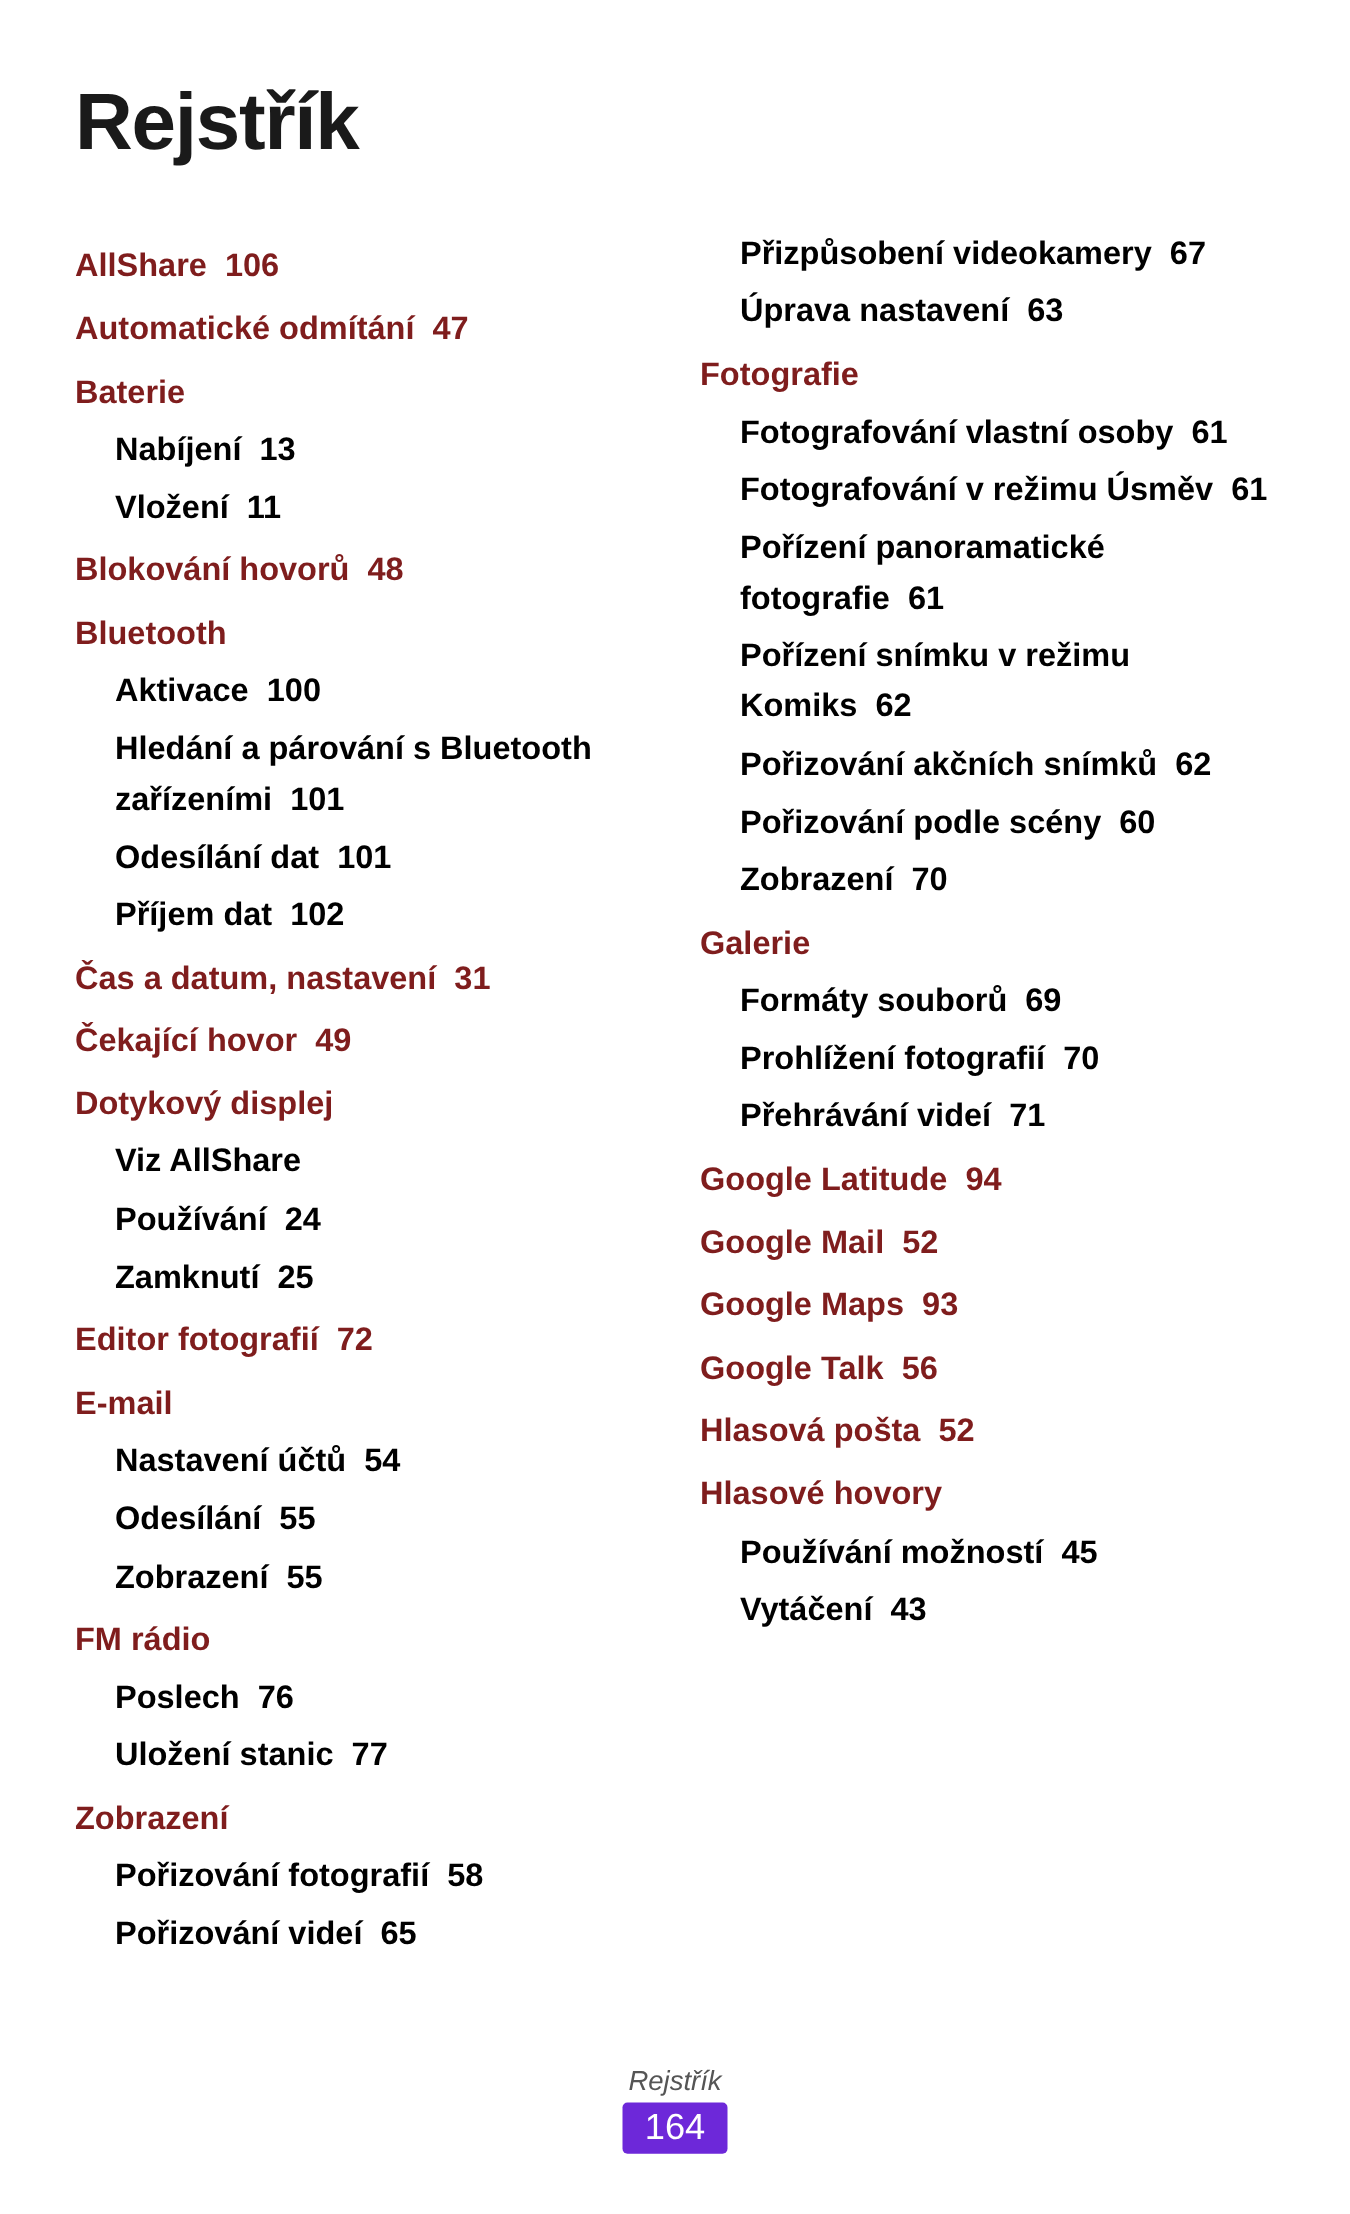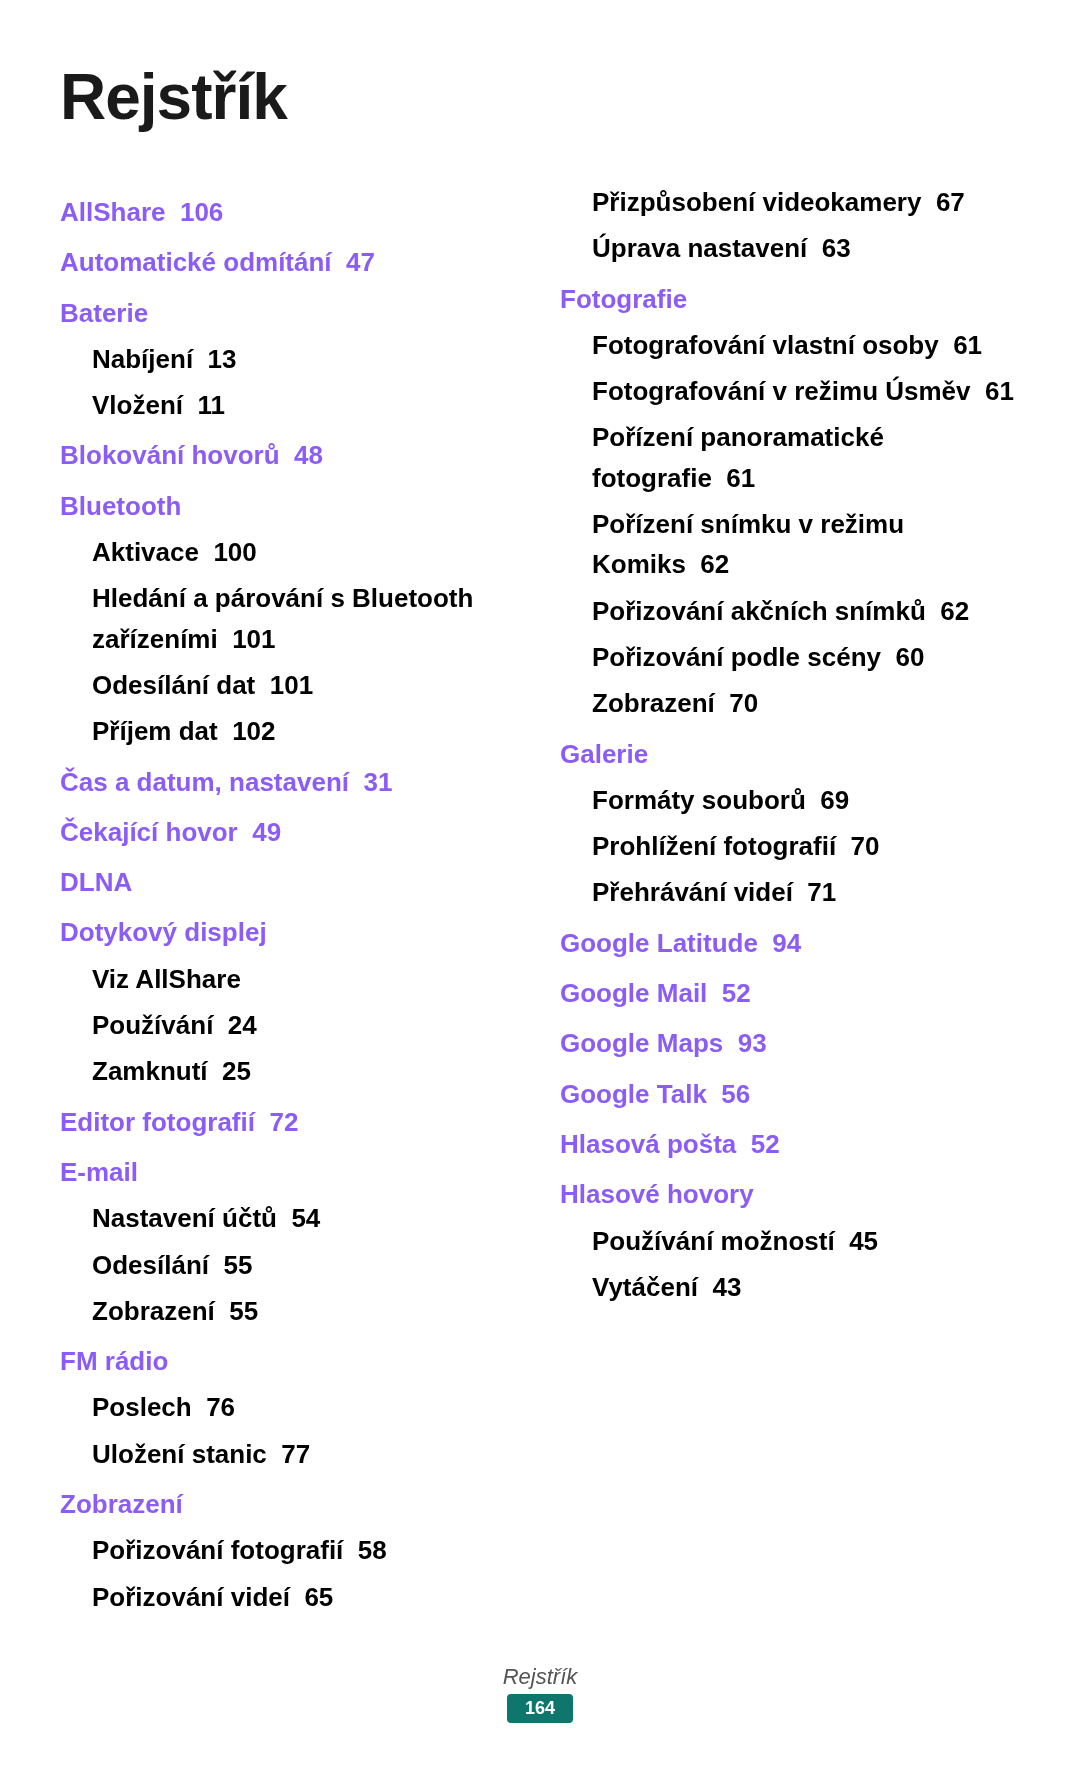--- a/index.html
+++ b/index.html
@@ -25,21 +25,21 @@
     .col {
       flex: 1;
       font-size: 26px;
       line-height: 1.55;
       color: #1a1a1a;
     }
     .entry {
       margin-bottom: 6px;
     }
     .entry-heading {
-      color: #8b5cf6;
+      color: #7f1d1d;
       font-weight: 700;
     }
     .sub-entry {
       padding-left: 32px;
       color: #000000;
       font-weight: 700;
     }
     .section-gap {
       margin-top: 10px;
     }
@@ -52,24 +52,24 @@
     }
     .footer-label {
       font-size: 22px;
       color: #555;
       font-style: italic;
       display: block;
       margin-bottom: 4px;
     }
     .footer-page {
       display: inline-block;
-      background: #0f766e;
+      background: #6d28d9;
       color: #fff;
-      font-size: 18px;
-      font-weight: bold;
+      font-size: 29px;
+      font-weight: normal;
       padding: 4px 18px;
       border-radius: 4px;
     }
   </style>
 </head>
 <body>
 
 <h1>Rejstřík</h1>
 
 <div class="columns">
@@ -80,21 +80,20 @@
       <div class="entry sub-entry">Nabíjení&nbsp;&nbsp;13</div>
       <div class="entry sub-entry">Vložení&nbsp;&nbsp;11</div>
       <div class="entry section-gap"><span class="entry-heading">Blokování hovorů&nbsp;&nbsp;48</span></div>
       <div class="entry section-gap"><span class="entry-heading">Bluetooth</span></div>
       <div class="entry sub-entry">Aktivace&nbsp;&nbsp;100</div>
       <div class="entry sub-entry">Hledání a párování s Bluetooth zařízeními&nbsp;&nbsp;101</div>
       <div class="entry sub-entry">Odesílání dat&nbsp;&nbsp;101</div>
       <div class="entry sub-entry">Příjem dat&nbsp;&nbsp;102</div>
       <div class="entry section-gap"><span class="entry-heading">Čas a datum, nastavení&nbsp;&nbsp;31</span></div>
       <div class="entry section-gap"><span class="entry-heading">Čekající hovor&nbsp;&nbsp;49</span></div>
-      <div class="entry section-gap"><span class="entry-heading">DLNA</span></div>
       <div class="entry section-gap"><span class="entry-heading">Dotykový displej</span></div>
       <div class="entry sub-entry">Viz AllShare</div>
       <div class="entry sub-entry">Používání&nbsp;&nbsp;24</div>
       <div class="entry sub-entry">Zamknutí&nbsp;&nbsp;25</div>
       <div class="entry section-gap"><span class="entry-heading">Editor fotografií&nbsp;&nbsp;72</span></div>
       <div class="entry section-gap"><span class="entry-heading">E-mail</span></div>
       <div class="entry sub-entry">Nastavení účtů&nbsp;&nbsp;54</div>
       <div class="entry sub-entry">Odesílání&nbsp;&nbsp;55</div>
       <div class="entry sub-entry">Zobrazení&nbsp;&nbsp;55</div>
       <div class="entry section-gap"><span class="entry-heading">FM rádio</span></div>

